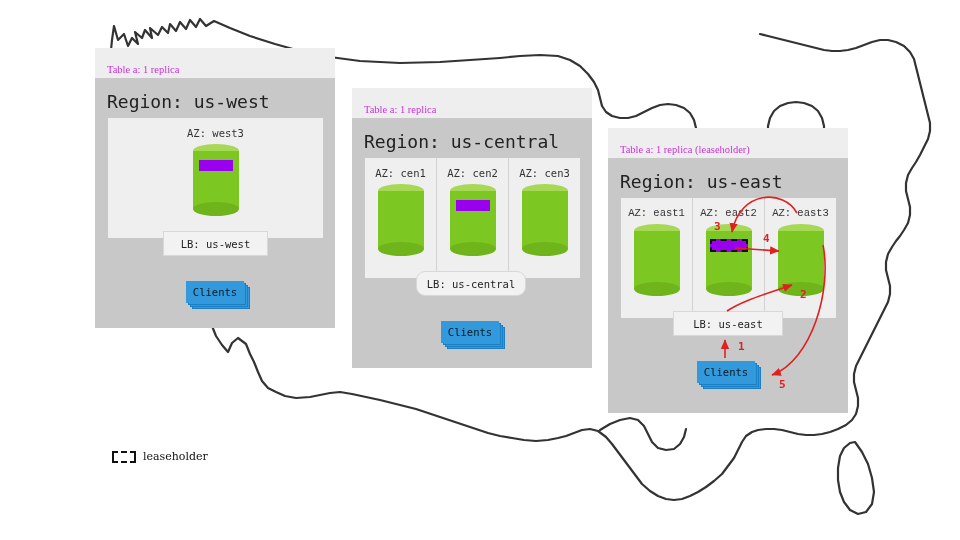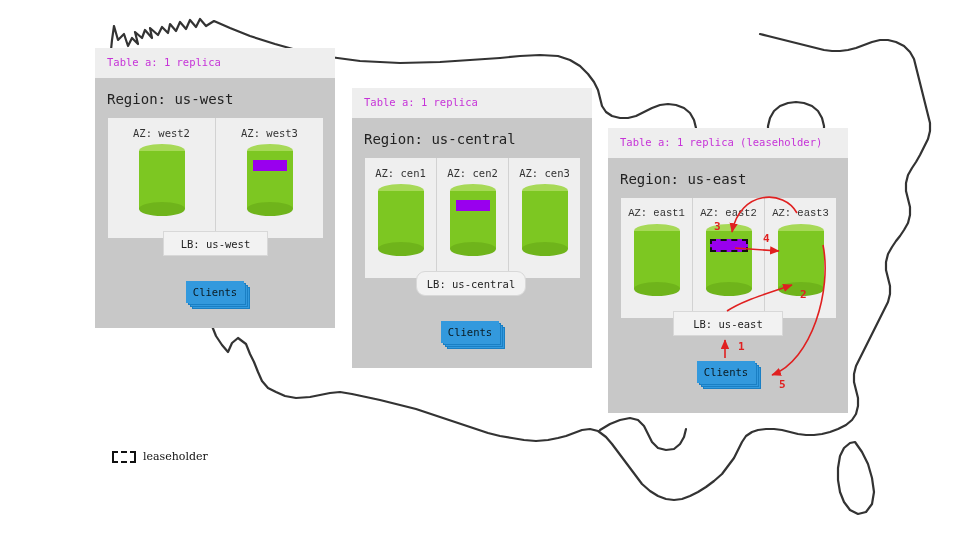--- a/index.html
+++ b/index.html
@@ -4,23 +4,23 @@
 <style>
   html,body{margin:0;padding:0;background:#ffffff;}
   body{width:960px;height:540px;overflow:hidden;
        font-family:"DejaVu Sans Mono","Liberation Mono",monospace;}
   #stage{position:relative;width:960px;height:540px;background:#fff;}
 
   #usmap{position:absolute;left:0;top:0;width:960px;height:540px;}
 
   .region-panel{position:absolute;background:#c8c8c8;box-sizing:border-box;}
   .panel-header{background:#eeeeee;color:#cc44dd;
-      font-size:10.5px;line-height:1;padding:9px 0 0 12px;box-sizing:border-box;}
+      font-size:10.5px;line-height:1;padding:17px 0 0 12px;box-sizing:border-box;font-family:Liberation Serif, serif;}
   .panel-header-txt{color:#c633d8;}
-  .region-title{color:#222;font-size:14px;padding:13px 0 0 12px;}
+  .region-title{color:#222;font-size:18px;padding:13px 0 0 12px;}
 
   .az-row{position:absolute;background:#efefef;display:flex;box-sizing:border-box;}
   .az-cell{flex:1;position:relative;box-sizing:border-box;border-right:1px solid #d2d2d2;}
   .az-cell:last-child{border-right:none;}
   .az-label{text-align:center;color:#333;font-size:10.5px;padding-top:9px;}
 
   .cyl{position:absolute;left:50%;transform:translateX(-50%);}
   .cyl .body{position:absolute;left:0;width:100%;background:#7dc722;}
   .cyl .top{position:absolute;left:0;width:100%;border-radius:50%;
       background:#a7d957;}
@@ -101,28 +101,20 @@
   </svg>
 
   <div class="region-panel" style="left:95px;top:48px;width:240px;height:280px;">
     <div class="panel-header" style="height:30px;">
       <span class="panel-header-txt">Table a: 1 replica</span>
     </div>
     <div class="region-title">Region: us-west</div>
   </div>
   <div class="az-row" style="left:108px;top:118px;width:215px;height:120px;">
     <div class="az-cell">
-      <div class="az-label">AZ: west2</div>
-      <div class="cyl" style="width:46px;height:72px;top:26px;">
-        <div class="top" style="top:0;height:14px;"></div>
-        <div class="body" style="top:7px;height:58px;"></div>
-        <div class="bot" style="top:58px;height:14px;"></div>
-      </div>
-    </div>
-    <div class="az-cell">
       <div class="az-label">AZ: west3</div>
       <div class="cyl" style="width:46px;height:72px;top:26px;">
         <div class="top" style="top:0;height:14px;"></div>
         <div class="body" style="top:7px;height:58px;"></div>
         <div class="bot" style="top:58px;height:14px;"></div>
         <div class="replica" style="left:6px;top:16px;width:34px;height:11px;"></div>
       </div>
     </div>
   </div>
   <div class="lb-box" style="left:163px;top:231px;width:105px;height:25px;">LB: us-west</div>

